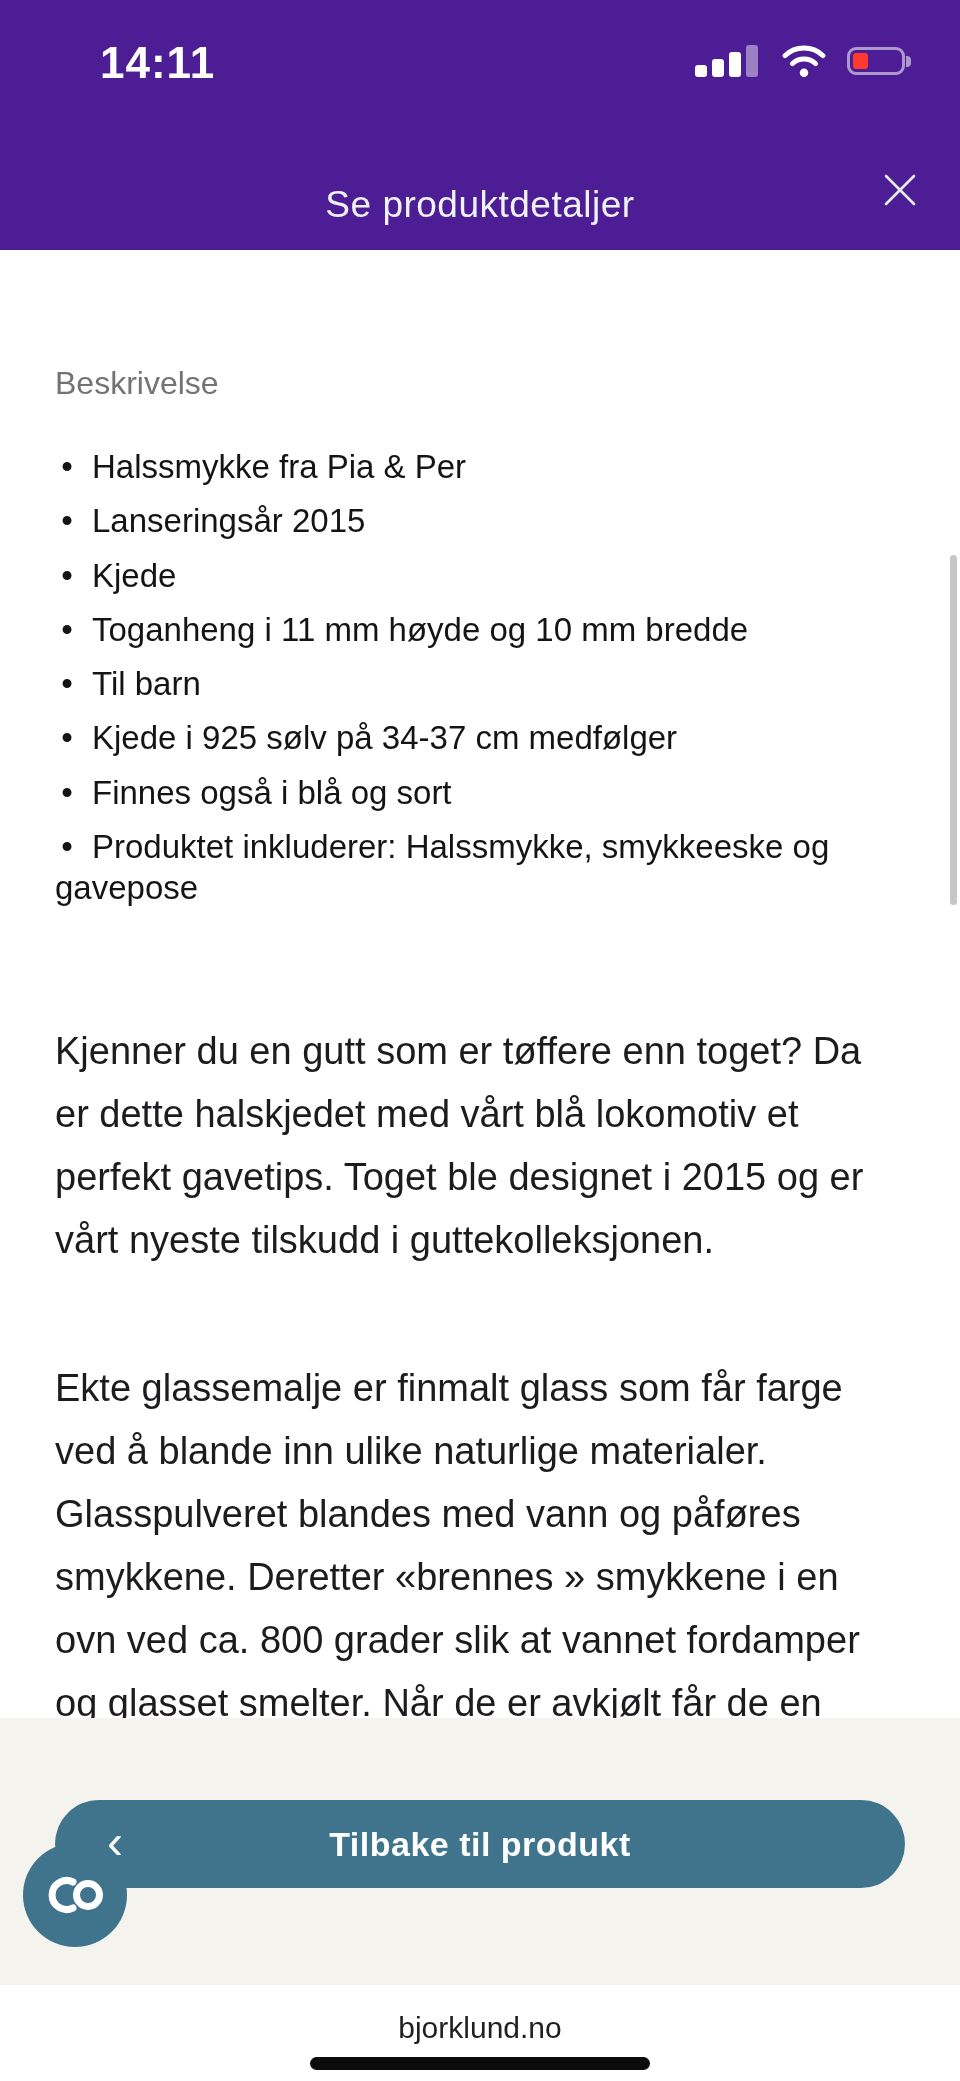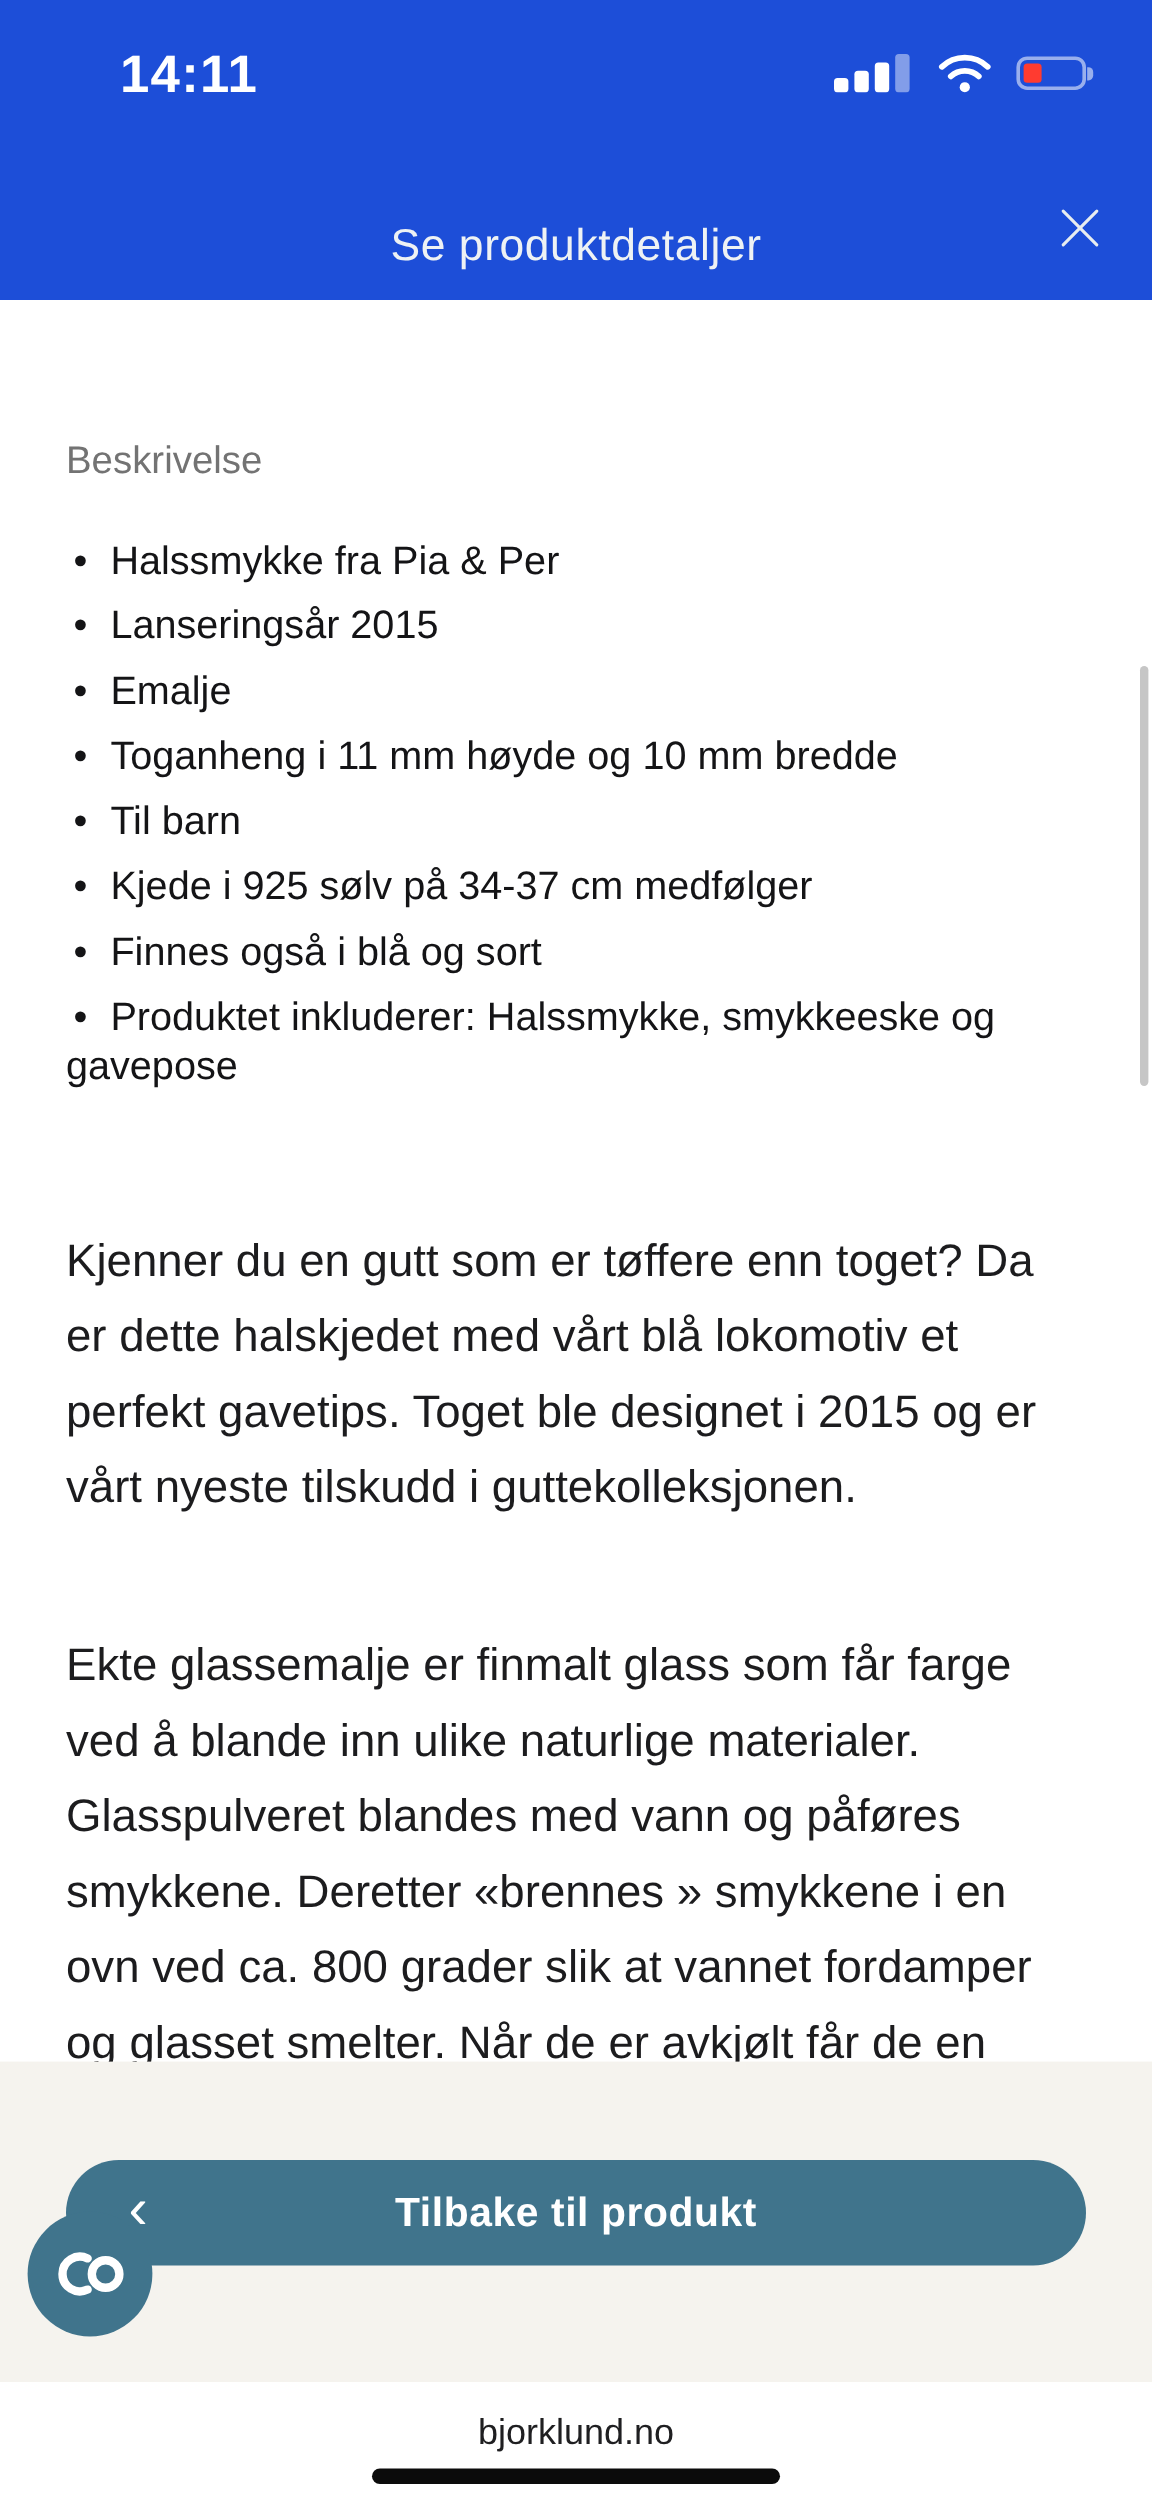--- a/index.html
+++ b/index.html
@@ -9,21 +9,21 @@
     background: #ffffff;
     font-family: "Liberation Sans", sans-serif;
     overflow: hidden;
     color: #1b1b1d;
   }
 
   
   .header-area {
     position: absolute; top: 0; left: 0;
     width: 960px; height: 250px;
-    background: #1d4ed8;
+    background: #4c1d95;
     color: #ffffff;
     z-index: 3;
   }
   .status-row { position: absolute; top: 28px; left: 0; right: 0; height: 64px; }
   .time {
     position: absolute; left: 100px; top: 10px;
     font-size: 44px; font-weight: 700; letter-spacing: 1px; color: #ffffff;
   }
   .status-icons {
     position: absolute; right: 55px; top: 16px;
@@ -158,21 +158,21 @@
       <line x1="33" y1="5" x2="5" y2="33" stroke="#e8edf0" stroke-width="2.6" stroke-linecap="round"></line>
     </svg>
   </button>
 </div>
 
 <div class="content">
   <div class="desc-heading">Beskrivelse</div>
   <ul class="bullets">
     <li><span class="dot">•</span><span>Halssmykke fra Pia &amp; Per</span></li>
     <li><span class="dot">•</span><span>Lanseringsår 2015</span></li>
-    <li><span class="dot">•</span><span>Emalje</span></li>
+    <li><span class="dot">•</span><span>Kjede</span></li>
     <li><span class="dot">•</span><span>Toganheng i 11 mm høyde og 10 mm bredde</span></li>
     <li><span class="dot">•</span><span>Til barn</span></li>
     <li><span class="dot">•</span><span>Kjede i 925 sølv på 34-37 cm medfølger</span></li>
     <li><span class="dot">•</span><span>Finnes også i blå og sort</span></li>
     <li><span class="dot">•</span><span>Produktet inkluderer: Halssmykke, smykkeeske og gavepose</span></li>
   </ul>
   <p class="first">Kjenner du en gutt som er tøffere enn toget? Da er dette halskjedet med vårt blå lokomotiv et perfekt gavetips. Toget ble designet i 2015 og er vårt nyeste tilskudd i guttekolleksjonen.</p>
   <p>Ekte glassemalje er finmalt glass som får farge ved å blande inn ulike naturlige materialer. Glasspulveret blandes med vann og påføres smykkene. Deretter «brennes » smykkene i en ovn ved ca. 800 grader slik at vannet fordamper og glasset smelter. Når de er avkjølt får de en hard og eksklusiv overflate med</p>
 </div>
 

